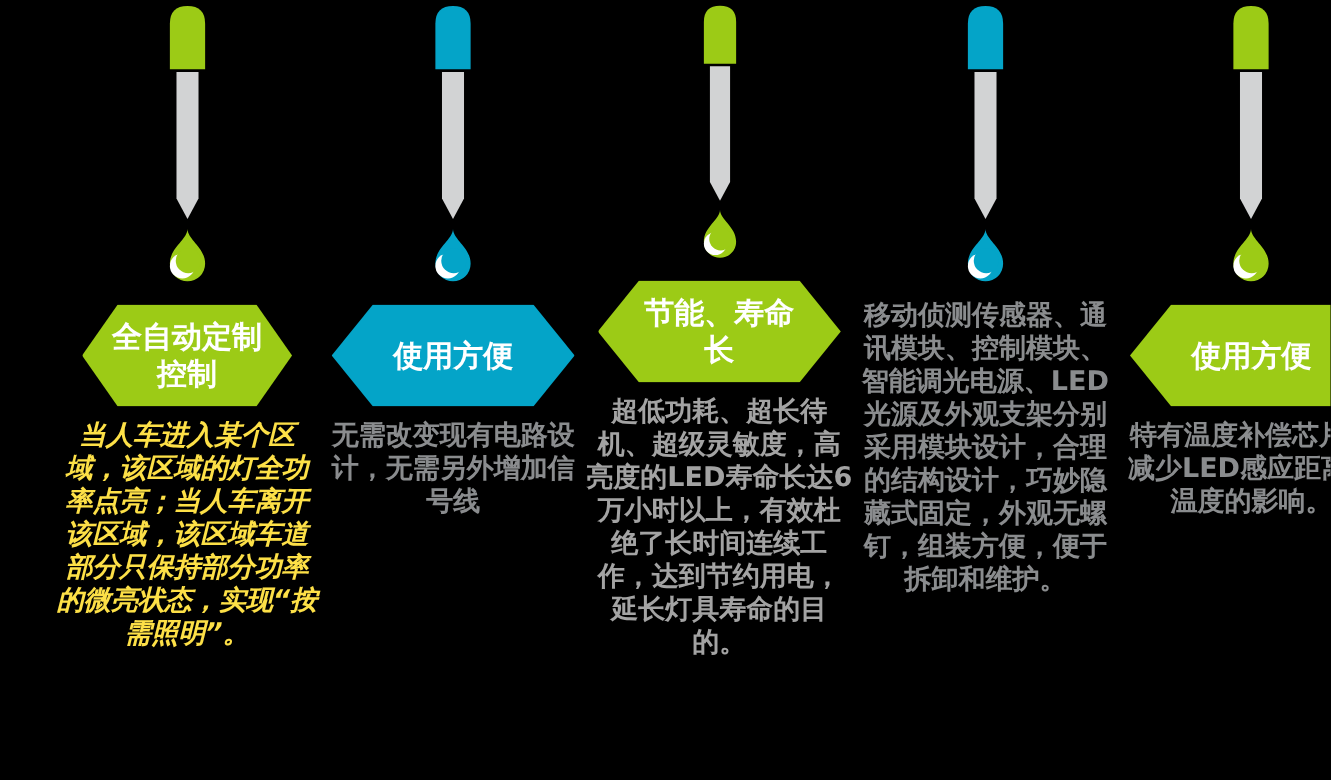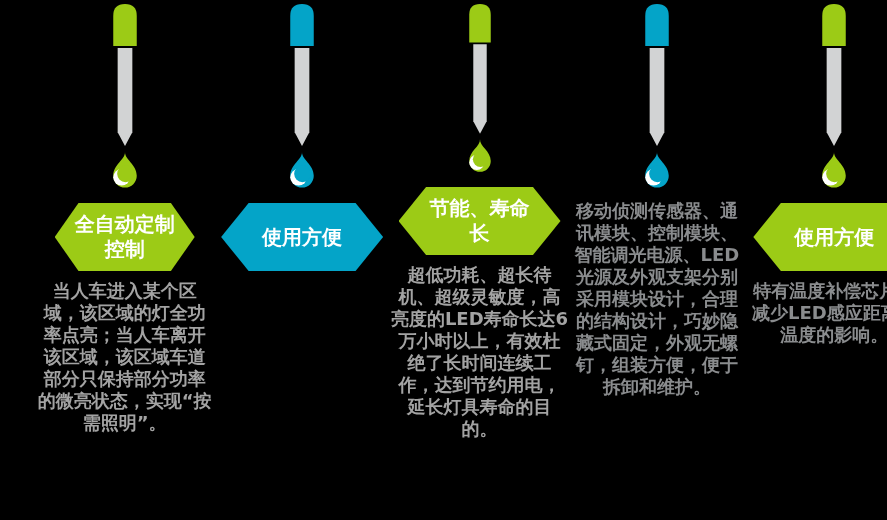--- a/index.html
+++ b/index.html
@@ -75,34 +75,35 @@
       <path fill="var(--accent)" d="M8 44 L8 13 Q8 1 20 1 Q32 1 32 13 L32 44 Z"></path>
       <path fill="var(--stem)" d="M12.5 46 L27.5 46 L27.5 132 L20 146 L12.5 132 Z"></path>
       <path fill="var(--accent)" d="M20 152 C20.5 160 8 165 8 176.5 A12 12 0 1 0 32 176.5 C32 165 19.5 160 20 152 Z"></path>
       <circle fill="var(--highlight)" cx="16.5" cy="178" r="8.5"></circle>
       <circle fill="var(--accent)" cx="20.5" cy="174.5" r="8.5"></circle>
     </svg>
     <div class="hexagon">
       <span class="title-line">全自动定制</span>
       <span class="title-line">控制</span>
     </div>
-    <div class="desc" style="color: #a3a3a3;">当人车进入某个区域，该区域的灯全功率点亮；当人车离开该区域，该区域车道部分只保持部分功率的微亮状态，实现“按需照明”。</div>
+    <div class="desc" style="color: #fde047; font-style: italic;">当人车进入某个区域，该区域的灯全功率点亮；当人车离开该区域，该区域车道部分只保持部分功率的微亮状态，实现“按需照明”。</div>
   </div>
 
   <div class="col" style="--accent: #04A4C8; --stem: #D2D3D4; --highlight: #FFFFFF;">
     <svg class="icon" viewBox="0 0 40 192">
       <path fill="var(--accent)" d="M8 44 L8 13 Q8 1 20 1 Q32 1 32 13 L32 44 Z"></path>
       <path fill="var(--stem)" d="M12.5 46 L27.5 46 L27.5 132 L20 146 L12.5 132 Z"></path>
       <path fill="var(--accent)" d="M20 152 C20.5 160 8 165 8 176.5 A12 12 0 1 0 32 176.5 C32 165 19.5 160 20 152 Z"></path>
       <circle fill="var(--highlight)" cx="16.5" cy="178" r="8.5"></circle>
       <circle fill="var(--accent)" cx="20.5" cy="174.5" r="8.5"></circle>
     </svg>
     <div class="hexagon">
       <span class="title-line">使用方便</span>
     </div>
+    <div class="desc" style="color: rgb(138, 140, 142);">无需改变现有电路设计，无需另外增加信号线</div>
   </div>
 
   <div class="col" style="--accent: #9CCB16; --stem: #D2D3D4; --highlight: #FFFFFF;">
     <svg class="icon" viewBox="0 0 40 192">
       <path fill="var(--accent)" d="M8 44 L8 13 Q8 1 20 1 Q32 1 32 13 L32 44 Z"></path>
       <path fill="var(--stem)" d="M12.5 46 L27.5 46 L27.5 132 L20 146 L12.5 132 Z"></path>
       <path fill="var(--accent)" d="M20 152 C20.5 160 8 165 8 176.5 A12 12 0 1 0 32 176.5 C32 165 19.5 160 20 152 Z"></path>
       <circle fill="var(--highlight)" cx="16.5" cy="178" r="8.5"></circle>
       <circle fill="var(--accent)" cx="20.5" cy="174.5" r="8.5"></circle>
     </svg>

